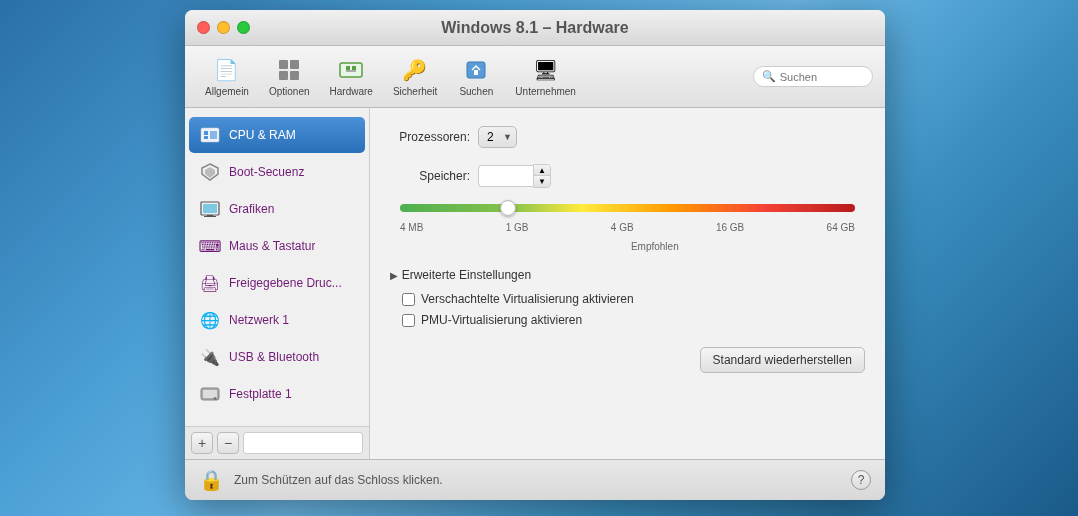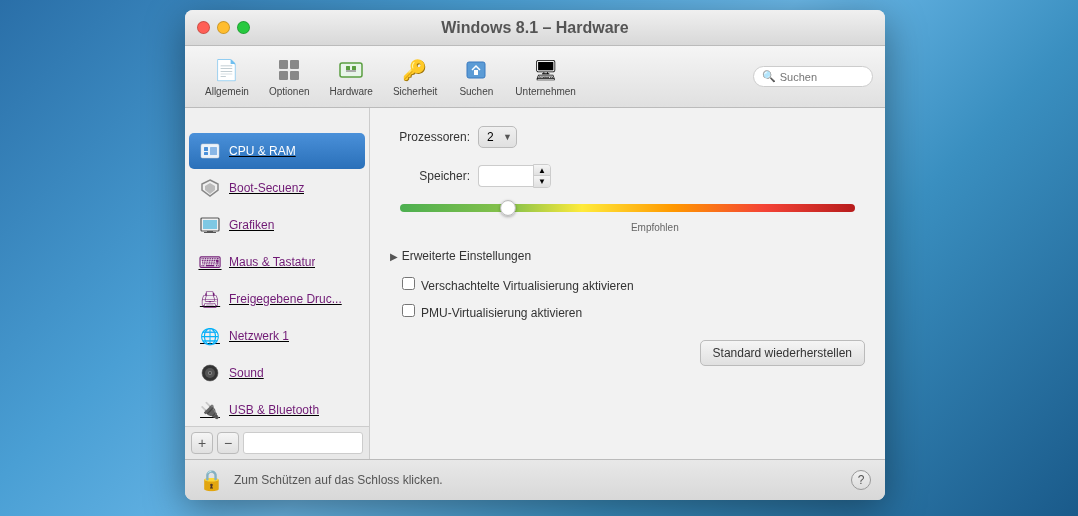--- a/index.html
+++ b/index.html
@@ -126,22 +126,21 @@
       width: 185px;
       background: #f0f0f0;
       border-right: 1px solid #ccc;
       display: flex;
       flex-direction: column;
       overflow: hidden;
     }
     .sidebar-list {
       flex: 1;
       overflow-y: auto;
-      padding: 24px 0;
-      text-decoration: underline;
+      padding: 8px 0;
     }
     .sidebar-item {
       display: flex;
       align-items: center;
       padding: 7px 10px;
       cursor: pointer;
       gap: 8px;
       font-size: 12px;
       color: #701a75;
       border-radius: 5px;
@@ -316,21 +315,20 @@
       margin-bottom: 7px;
       padding-left: 12px;
     }
     .checkbox-row input[type=checkbox] {
       width: 13px;
       height: 13px;
     }
     .checkbox-label {
       font-size: 12px;
       color: #333;
-      margin-top: 6px;
     }
 
     
     .bottom-bar {
       background: linear-gradient(to bottom, #e8e8e8, #d8d8d8);
       border-top: 1px solid #bbb;
       padding: 8px 14px;
       display: flex;
       align-items: center;
       gap: 10px;
@@ -509,31 +507,20 @@
         <div class="sidebar-item">
           <div class="item-icon">🖨</div>
           <span class="item-text">Freigegebene Druc...</span>
         </div>
 
         <div class="sidebar-item">
           <div class="item-icon">🌐</div>
           <span class="item-text">Netzwerk 1</span>
         </div>
 
-        <div class="sidebar-item">
-          <div class="item-icon">
-            <svg width="20" height="20" viewBox="0 0 20 20" fill="none">
-              <circle cx="10" cy="10" r="8" fill="#333" stroke="#555" stroke-width="0.5"></circle>
-              <circle cx="10" cy="10" r="5" fill="#555"></circle>
-              <circle cx="10" cy="10" r="2" fill="#888"></circle>
-              <circle cx="10" cy="10" r="1" fill="#333"></circle>
-            </svg>
-          </div>
-          <span class="item-text">Sound</span>
-        </div>
 
         <div class="sidebar-item">
           <div class="item-icon">🔌</div>
           <span class="item-text">USB &amp; Bluetooth</span>
         </div>
 
         <div class="sidebar-item">
           <div class="item-icon">
             <svg width="20" height="18" viewBox="0 0 20 18" fill="none">
               <rect x="1" y="3" width="18" height="12" rx="2" fill="#aaa" stroke="#888" stroke-width="1"></rect>
@@ -576,20 +563,27 @@
             <div class="stepper-arrow">▼</div>
           </div>
         </div>
       </div>
 
       <div class="slider-section">
         <div class="slider-container">
           <div class="slider-track">
             <div class="slider-thumb"></div>
           </div>
+          <div class="slider-labels">
+            <span>4 MB</span>
+            <span>1 GB</span>
+            <span>4 GB</span>
+            <span>16 GB</span>
+            <span>64 GB</span>
+          </div>
           <div class="empfohlen-label">Empfohlen</div>
         </div>
       </div>
 
       <div class="advanced-section">
         <div class="advanced-toggle">
           <span class="triangle">▶</span>
           <span>Erweiterte Einstellungen</span>
         </div>
         <div class="checkbox-row">

